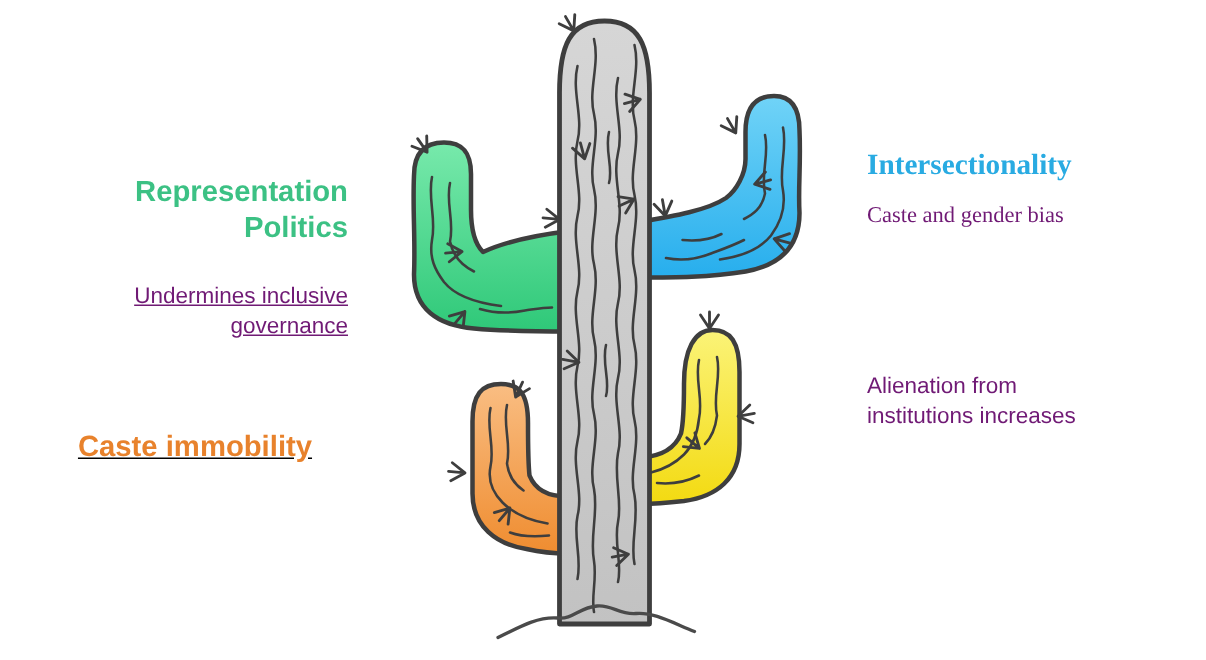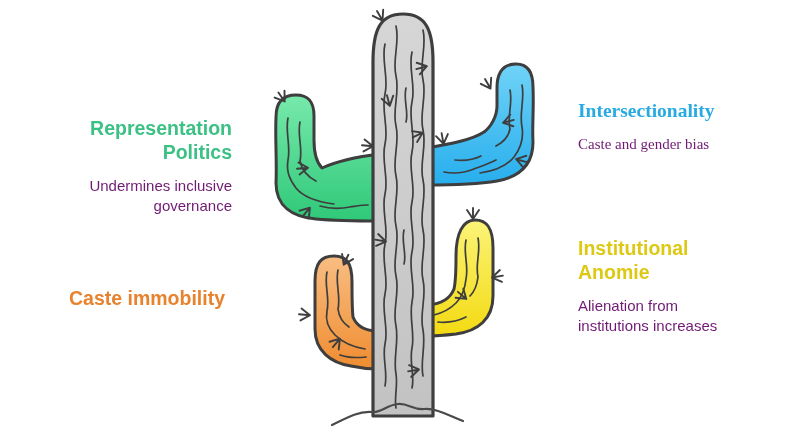--- a/index.html
+++ b/index.html
@@ -5,22 +5,22 @@
   html,body{margin:0;padding:0;background:#fff;}
   .canvas{
     position:relative;width:804px;height:440px;background:#ffffff;
     font-family:"Liberation Sans",sans-serif;overflow:hidden;border-radius:26px;
   }
   .cactus-svg{position:absolute;left:0;top:0;width:804px;height:440px;}
   .label{position:absolute;}
   .label h2{font-size:19.5px;line-height:24px;font-weight:bold;margin:0;}
   .label p{font-size:15px;line-height:20px;margin:0;color:#701a75;}
   .label.tl{left:40px;top:116px;width:192px;text-align:right;}
-  .label.tl p{margin-top:12px;}
-  .label.bl{left:35px;top:286px;width:190px;text-align:right;}
+  .label.tl p{margin-top:24px;text-decoration:underline;}
+  .label.bl{left:35px;top:286px;width:190px;text-align:center;text-decoration:underline;}
   .label.bl p{margin-top:9px;}
   .label.tr{left:578px;top:99px;width:200px;text-align:left;font-family:Liberation Serif, serif;}
   .label.tr p{margin-top:11px;}
   .label.br{left:578px;top:236px;width:168px;text-align:left;}
   .label.br p{margin-top:12px;}
 </style>
 </head>
 <body>
 
 <div class="canvas">
@@ -126,17 +126,16 @@
   <div class="label tr">
     <h2 style="color: rgb(41, 171, 226);">Intersectionality</h2>
     <p>Caste and gender bias</p>
   </div>
 
   <div class="label bl">
     <h2 style="color: rgb(232, 130, 44);">Caste immobility</h2>
   </div>
 
   <div class="label br">
-    <h2 style="color: rgb(221, 201, 19);">Institutional Anomie</h2>
     <p>Alienation from institutions increases</p>
   </div>
 
 </div>
 
 </body></html>

